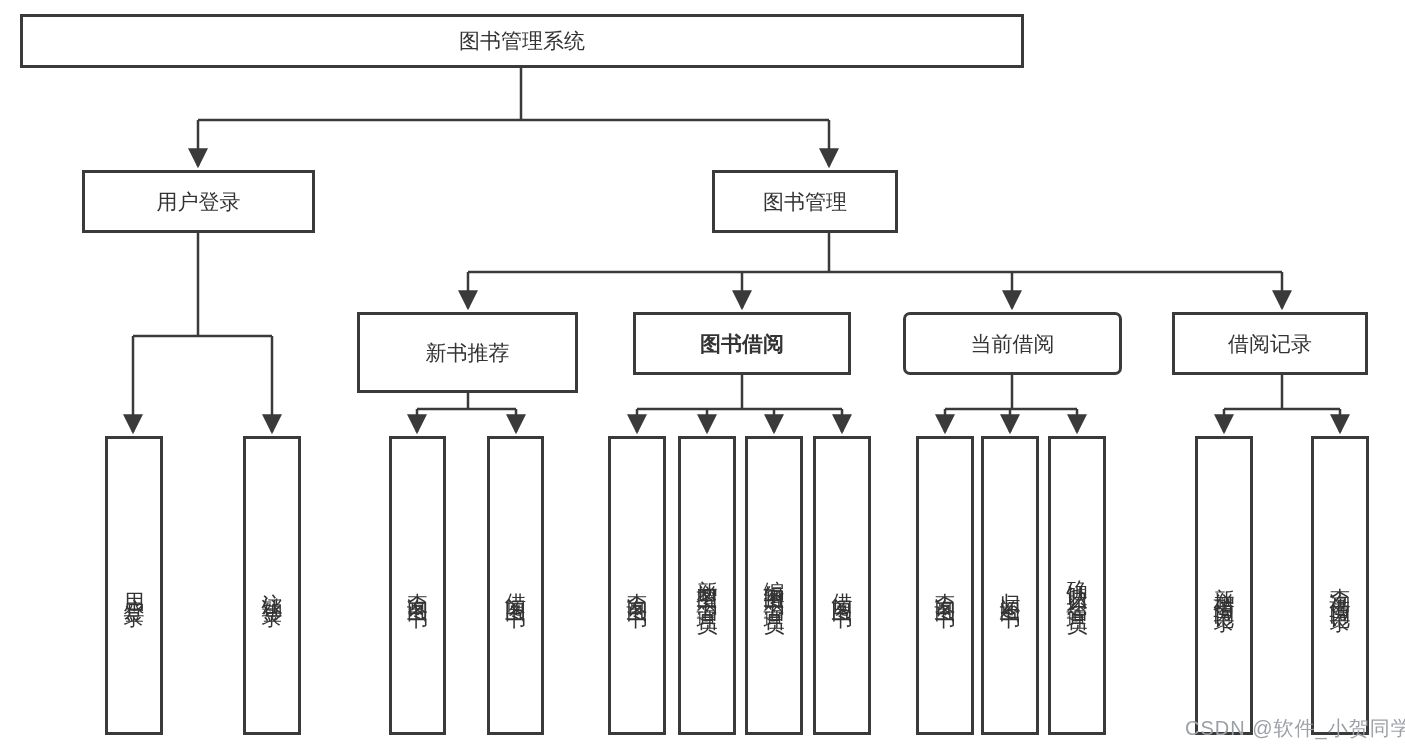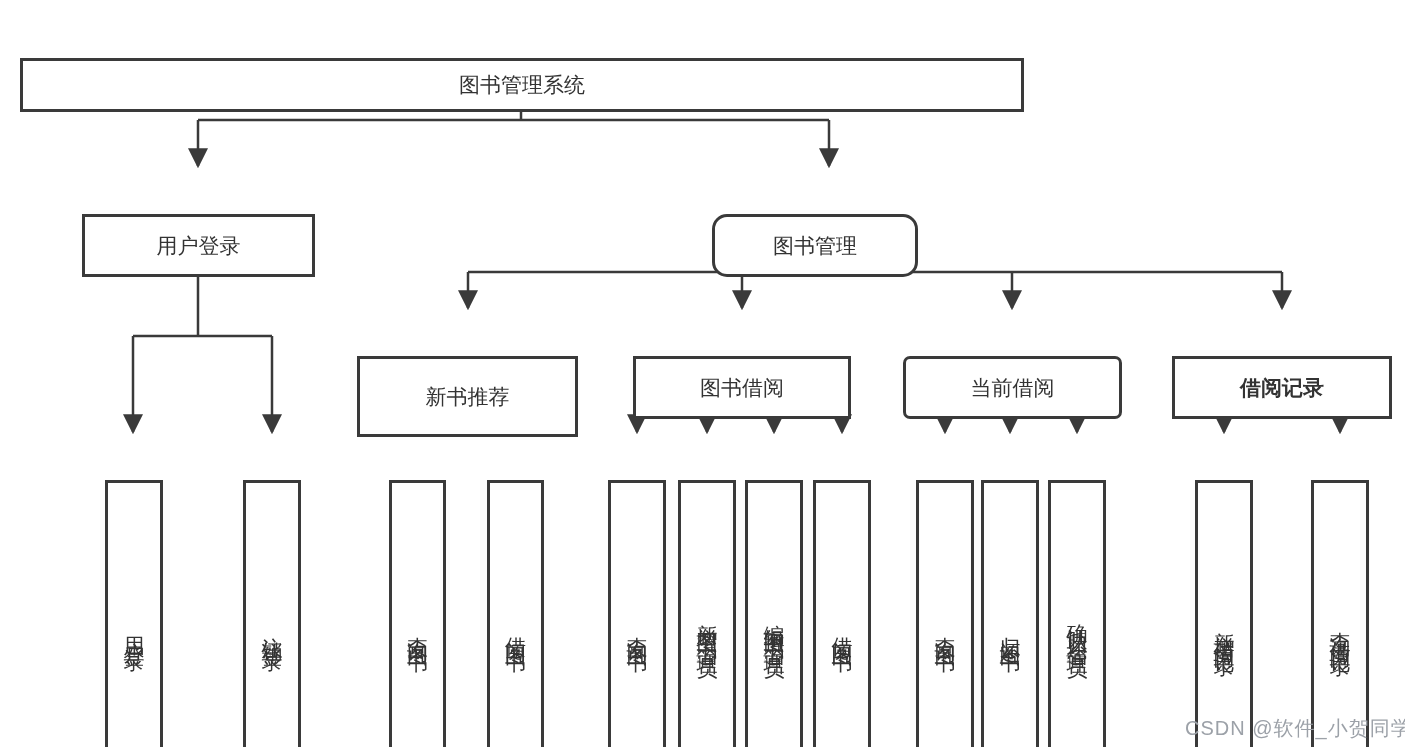--- a/index.html
+++ b/index.html
@@ -26,21 +26,20 @@
     box-sizing: border-box;
     background: #ffffff;
     border: 3px solid #3a3a3a;
     display: flex;
     align-items: center;
     justify-content: center;
     color: #333333;
     font-size: 21px;
     z-index: 2;
     white-space: nowrap;
-    margin-top: 44px;
   }
   .leaf {
     writing-mode: vertical-rl;
     letter-spacing: 5px;
     font-size: 21px;
     white-space: normal;
   }
   .watermark {
     position: absolute;
     left: 1185px;
@@ -107,34 +106,34 @@
     </g>
   </svg>
 
   <div class="box" style="left:20px; top:14px; width:1004px; height:54px;">
     <span>图书管理系统</span>
   </div>
 
   <div class="box" style="left:82px; top:170px; width:233px; height:63px;">
     <span>用户登录</span>
   </div>
-  <div class="box" style="left:712px; top:170px; width:206px; height:63px;border-radius:15px;">
+  <div class="box" style="left:712px; top:170px; width:186px; height:63px;">
     <span>图书管理</span>
   </div>
 
   <div class="box" style="left:357px; top:312px; width:221px; height:81px;">
     <span>新书推荐</span>
   </div>
-  <div class="box" style="left:633px; top:312px; width:218px; height:63px;">
+  <div class="box" style="left:633px; top:312px; width:218px; height:63px;font-weight:bold;">
     <span>图书借阅</span>
   </div>
   <div class="box" style="left:903px; top:312px; width:219px; height:63px;border-radius:7px;">
     <span>当前借阅</span>
   </div>
-  <div class="box" style="left:1172px; top:312px; width:220px; height:63px;font-weight:bold;">
+  <div class="box" style="left:1172px; top:312px; width:196px; height:63px;">
     <span>借阅记录</span>
   </div>
 
   <div class="box leaf" style="left:105px; top:436px; width:58px; height:299px;">
     <span>用户登录</span>
   </div>
   <div class="box leaf" style="left:243px; top:436px; width:58px; height:299px;">
     <span>注销登录</span>
   </div>
 

